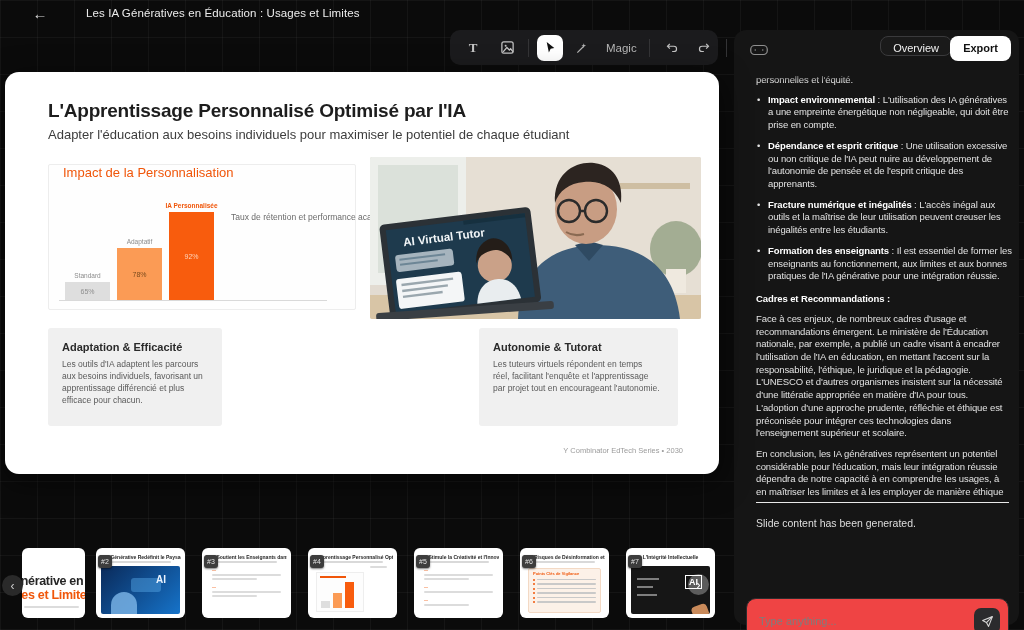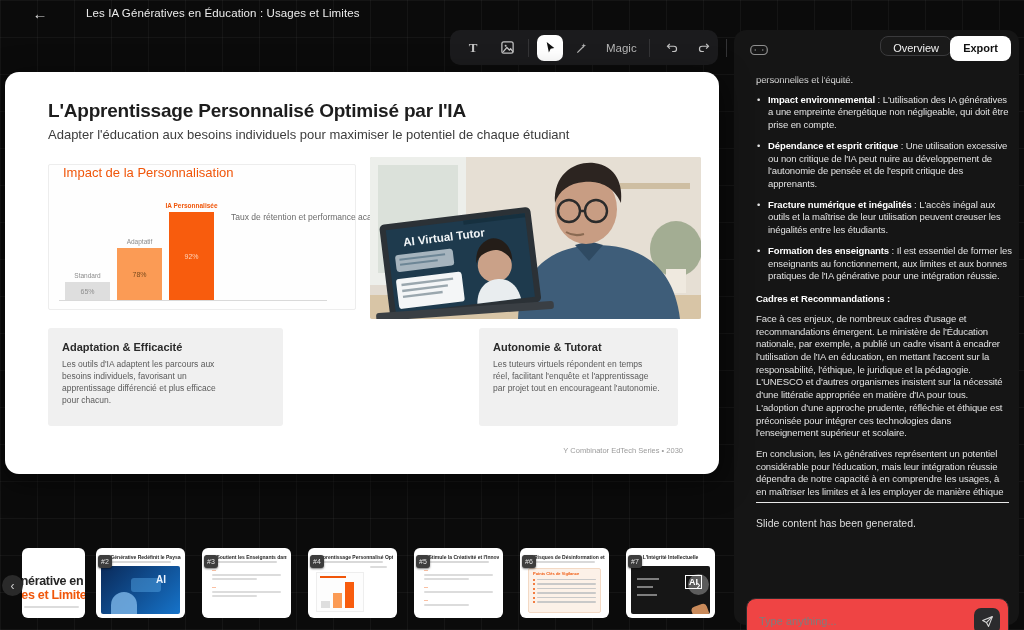--- a/index.html
+++ b/index.html
@@ -82,21 +82,21 @@
   .bar-fill { width:100%; display:flex; align-items:center; justify-content:center; font-size:7px; }
   .bg-0 { left:16px; } .bg-1 { left:68px; } .bg-2 { left:120px; }
   .bv-0 { color:#8f8f8f; } .bv-1 { color:#7a4b1e; } .bv-2 { color:#ffd3b8; }
   .chart-caption { position:absolute; left:182px; top:47px; font-size:8.5px; color:#6c6c6c; white-space:nowrap; }
 
   .photo { position:absolute; left:365px; top:85px; width:331px; height:162px; overflow:hidden;
     border-radius:2px; cursor:pointer; }
 
   .card { position:absolute; top:256px; height:98px; background:#f0f0f0; border-radius:3px;
     padding:13px 14px; cursor:pointer; }
-  .card-0 { left:43px; width:235px; } .card-1 { left:259px; width:202px; } .card-2 { left:474px; width:199px; }
+  .card-0 { left:43px; width:174px; } .card-1 { left:259px; width:202px; } .card-2 { left:474px; width:199px; }
   .card h3 { font-size:11px; color:#2a2a2a; margin-bottom:6px; }
   .card p { font-size:8.5px; color:#5a5a5a; line-height:1.4; max-width:168px; }
   .slide-footer { position:absolute; right:36px; top:374px; font-size:7.5px; color:#9b9b9b; }
 
   
   .thumbs { position:absolute; left:0; top:548px; width:734px; height:70px; }
   .thumb { position:absolute; top:0; width:89px; height:70px; background:#fff; border-radius:6px;
     overflow:hidden; cursor:pointer; }
   .thumb-badge { position:absolute; left:2px; top:7px; min-width:14px; height:13px; padding:0 2px;
     background:#3d3d3d; border-radius:3px; color:#e3e3e3; font-size:7px; line-height:13px;

